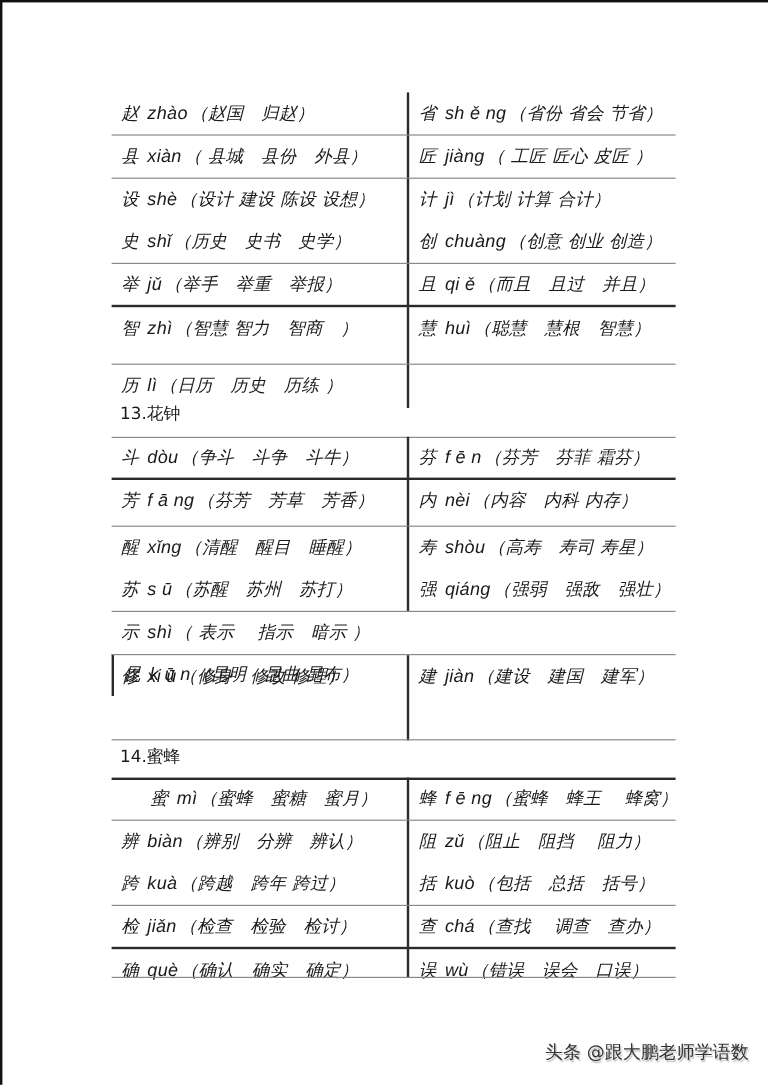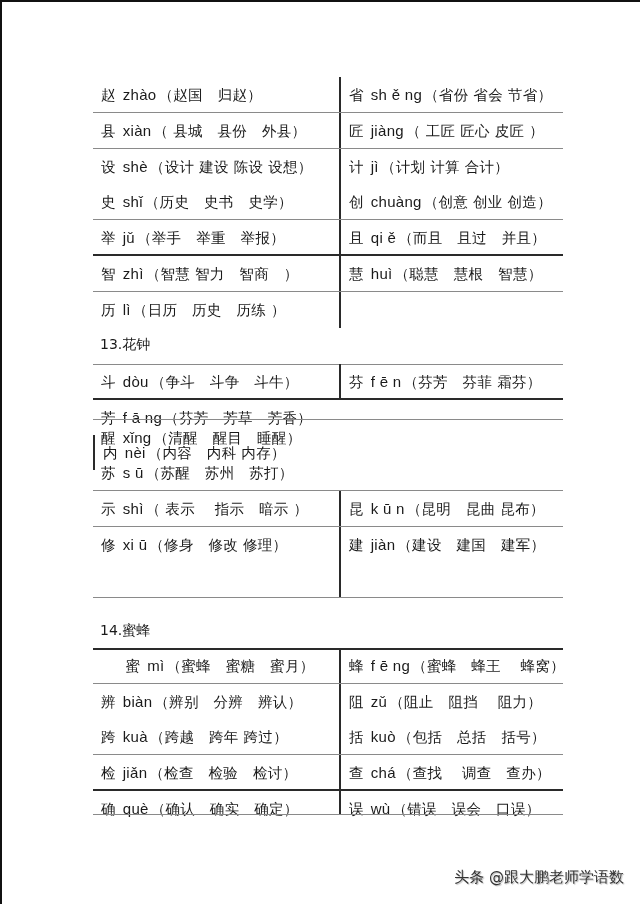--- a/index.html
+++ b/index.html
@@ -6,21 +6,21 @@
     body {
       width: 640px; height: 904px; position: relative; overflow: hidden;
       background: #ffffff;
       font-family: "DejaVu Sans", "Liberation Sans", sans-serif;
       color: #1a1a1a;
     }
     .frame-top { position: absolute; left: 0; top: 0; width: 640px; height: 2px; background: #111; }
     .frame-left { position: absolute; left: 0; top: 0; width: 2px; height: 904px; background: #111; }
 
     .tbl { position: absolute; left: 93px; width: 470px; }
-    .row { position: relative; display: flex; }
+    .row { position: relative; display: flex; font-style: italic; }
     .row.line-bottom::after {
       content: ""; position: absolute; left: 0; right: 0; bottom: 0; height: 1px; background: #8a8a8a;
     }
     .row.line-bottom.dark::after { background: #2a2a2a; height: 2px; }
     .tbl-top { position: absolute; left: 0; right: 0; top: 0; height: 1px; background: #8a8a8a; }
     .tbl-top.dark { background: #2a2a2a; height: 2px; }
     .cell { box-sizing: border-box; padding-left: 8px; }
     .cell.left { width: 246px; }
     .cell.right { width: 224px; border-left: 2px solid #2a2a2a; padding-left: 8px; }
     .cell.right.empty { border-left: 2px solid #2a2a2a; }
@@ -70,21 +70,21 @@
     </div>
   </div>
   <div class="row line-bottom dark" style="height:36px;">
     <div class="cell left">
       <div class="entry"><span>举</span> <span class="py">jǔ</span><span>（举手　举重　举报）</span></div>
     </div>
     <div class="cell right">
       <div class="entry"><span>且</span> <span class="py">qi ě</span><span>（而且　且过　并且）</span></div>
     </div>
   </div>
-  <div class="row line-bottom" style="height:36px;justify-content:space-between;">
+  <div class="row line-bottom" style="height:48px;justify-content:space-between;">
     <div class="cell left">
       <div class="entry"><span>智</span> <span class="py">zhì</span><span>（智慧  智力　智商　）</span></div>
     </div>
     <div class="cell right">
       <div class="entry"><span>慧</span> <span class="py">huì</span><span>（聪慧　慧根　智慧）</span></div>
     </div>
   </div>
   <div class="row" style="height:36px;">
     <div class="cell left">
       <div class="entry"><span>历</span> <span class="py">lì</span><span>（日历　历史　历练 ）</span></div>
@@ -98,35 +98,39 @@
 <div class="tbl" style="top:364px;">
   <div class="tbl-top"></div>
   <div class="row line-bottom dark" style="height:36px;">
     <div class="cell left">
       <div class="entry"><span>斗</span> <span class="py">dòu</span><span>（争斗　斗争　斗牛）</span></div>
     </div>
     <div class="cell right">
       <div class="entry"><span>芬</span> <span class="py">f ē n</span><span>（芬芳　芬菲  霜芬）</span></div>
     </div>
   </div>
-  <div class="row line-bottom" style="height:20px;flex-direction:column;">
+  <div class="row line-bottom" style="height:39px;">
     <div class="cell left">
       <div class="entry"><span>芳</span> <span class="py">f ā ng</span><span>（芬芳　芳草　芳香）</span></div>
     </div>
     <div class="cell right">
       <div class="entry"><span>内</span> <span class="py">nèi</span><span>（内容　内科  内存）</span></div>
     </div>
   </div>
   <div class="row line-bottom" style="height:71px;">
     <div class="cell left">
       <div class="entry"><span>醒</span> <span class="py">xǐng</span><span>（清醒　醒目　睡醒）</span></div>
       <div class="entry"><span>苏</span> <span class="py">s ū</span><span>（苏醒　苏州　苏打）</span></div>
     </div>
+    <div class="cell right">
+      <div class="entry"><span>寿</span> <span class="py">shòu</span><span>（高寿　寿司  寿星）</span></div>
+      <div class="entry"><span>强</span> <span class="py">qiáng</span><span>（强弱　强敌　强壮）</span></div>
+    </div>
   </div>
-  <div class="row line-bottom" style="height:36px;">
+  <div class="row line-bottom" style="height:36px;flex-direction:column;">
     <div class="cell left">
       <div class="entry"><span>示</span> <span class="py">shì</span><span>（ 表示　 指示　暗示 ）</span></div>
     </div>
     <div class="cell right">
       <div class="entry"><span>昆</span> <span class="py">k ū n</span><span>（昆明　昆曲  昆布）</span></div>
     </div>
   </div>
   <div class="row line-bottom" style="height:71px;">
     <div class="cell left">
       <div class="entry"><span>修</span> <span class="py">xi ū</span><span>（修身　修改  修理）</span></div>

